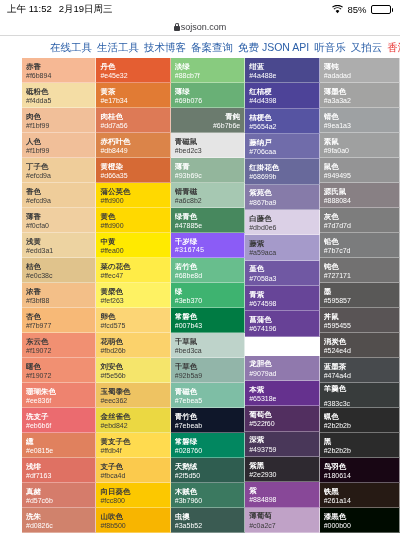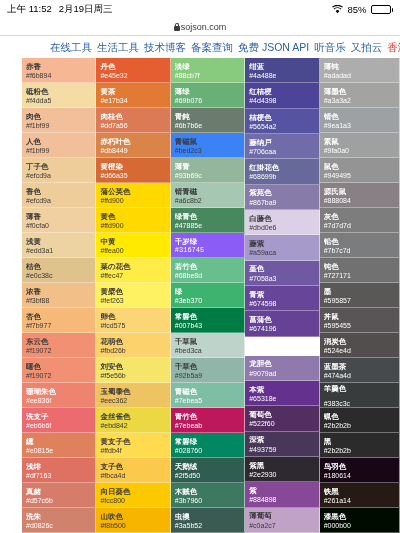--- a/index.html
+++ b/index.html
@@ -324,25 +324,25 @@
         </div>
         <div class="col">
           <div class="swatch light-text" style="background: rgb(136, 203, 127);">
             <div class="sw-name">淡绿</div>
             <div class="sw-hex">#88cb7f</div>
           </div>
           <div class="swatch light-text" style="background: rgb(105, 176, 118);">
             <div class="sw-name">薄绿</div>
             <div class="sw-hex">#69b076</div>
           </div>
-          <div class="swatch light-text" style="background: rgb(107, 123, 110);">
+          <div class="swatch light-text" style="background: rgb(107, 123, 110); text-align: right;">
             <div class="sw-name">青鈍</div>
             <div class="sw-hex">#6b7b6e</div>
           </div>
-          <div class="swatch dark-text" style="background: #3b82f6;">
+          <div class="swatch dark-text" style="background: #e5e5e5;">
             <div class="sw-name">青磁鼠</div>
             <div class="sw-hex">#bed2c3</div>
           </div>
           <div class="swatch light-text" style="background: rgb(147, 182, 156);">
             <div class="sw-name">薄青</div>
             <div class="sw-hex">#93b69c</div>
           </div>
           <div class="swatch dark-text" style="background: rgb(166, 200, 178);">
             <div class="sw-name">锖青磁</div>
             <div class="sw-hex">#a6c8b2</div>
@@ -372,21 +372,21 @@
             <div class="sw-hex">#bed3ca</div>
           </div>
           <div class="swatch dark-text" style="background: rgb(146, 181, 169);">
             <div class="sw-name">千草色</div>
             <div class="sw-hex">#92b5a9</div>
           </div>
           <div class="swatch light-text" style="background: rgb(126, 190, 165);">
             <div class="sw-name">青磁色</div>
             <div class="sw-hex">#7ebea5</div>
           </div>
-          <div class="swatch light-text" style="background: #be185d;">
+          <div class="swatch light-text" style="background: #0f172a;">
             <div class="sw-name">青竹色</div>
             <div class="sw-hex">#7ebeab</div>
           </div>
           <div class="swatch light-text" style="background: rgb(2, 135, 96);">
             <div class="sw-name">常磐绿</div>
             <div class="sw-hex">#028760</div>
           </div>
           <div class="swatch light-text" style="background: rgb(47, 93, 80);">
             <div class="sw-name">天鹅绒</div>
             <div class="sw-hex">#2f5d50</div>

